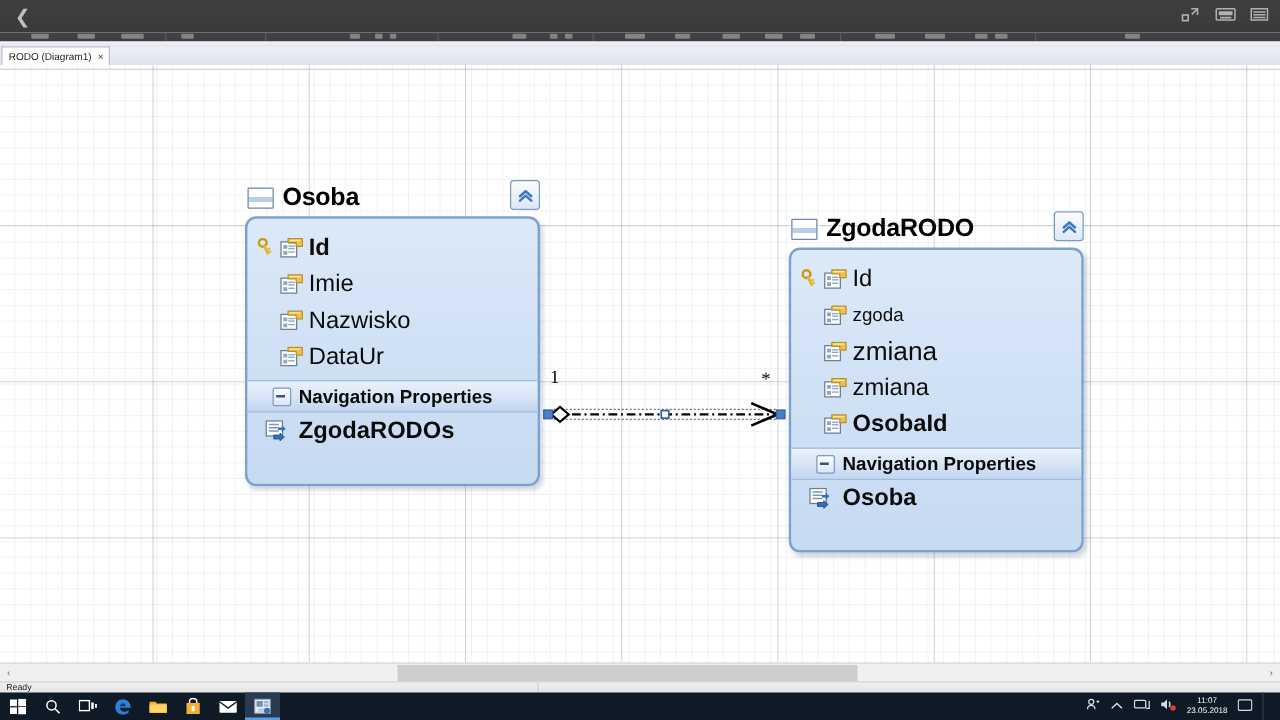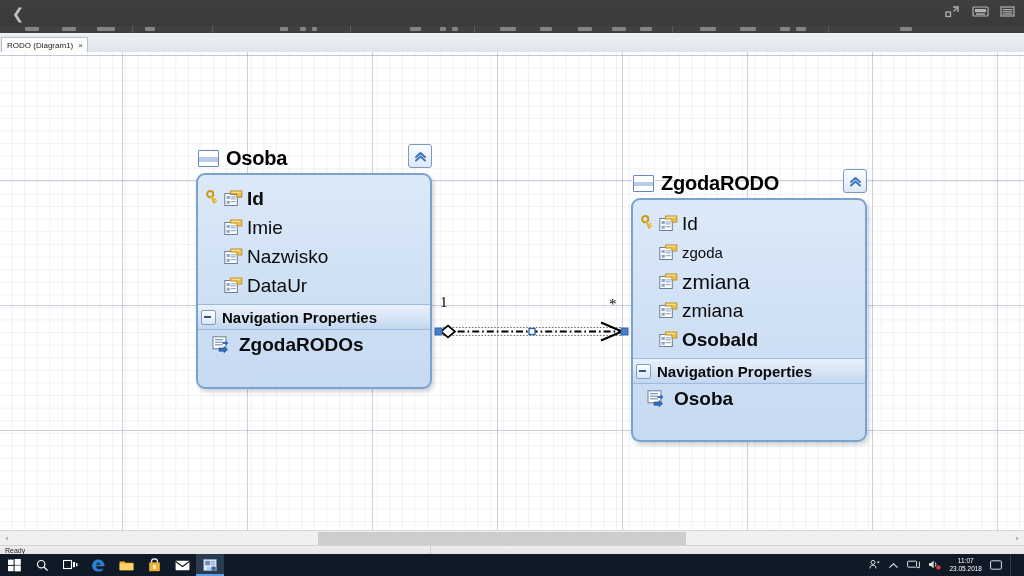--- a/index.html
+++ b/index.html
@@ -89,21 +89,21 @@
   }
   .prop-row{
     display:flex;align-items:center;height:29px;padding-left:7px;gap:4px;
     white-space:nowrap;
   }
   .prop-row .key-slot{width:15px;height:18px;flex:none;position:relative;}
   .prop-row .prop-icon{width:19px;height:17px;flex:none;position:relative;}
   .prop-label{color:#0b0b0b;}
   .prop-label.bold{font-weight:bold;}
   .navhdr{
-    display:flex;align-items:center;gap:6px;height:24px;padding-left:3px;
+    display:flex;align-items:center;gap:6px;height:24px;padding-left:20px;
     background:linear-gradient(#e9f1fb 0%, #dae7f7 45%, #c2d6ef 100%);
     border-top:1px solid #9dbbdd;border-bottom:1px solid #9dbbdd;
     font-weight:bold;color:#0a0a0a;white-space:nowrap;
   }
   .minusbox{
     width:13px;height:13px;flex:none;border:1px solid #7d9cc4;border-radius:2px;
     background:linear-gradient(#fcfdff,#dbe7f6);position:relative;
   }
   .minusbox::after{
     content:"";position:absolute;left:2px;top:5px;width:7px;height:2px;background:#35557f;

